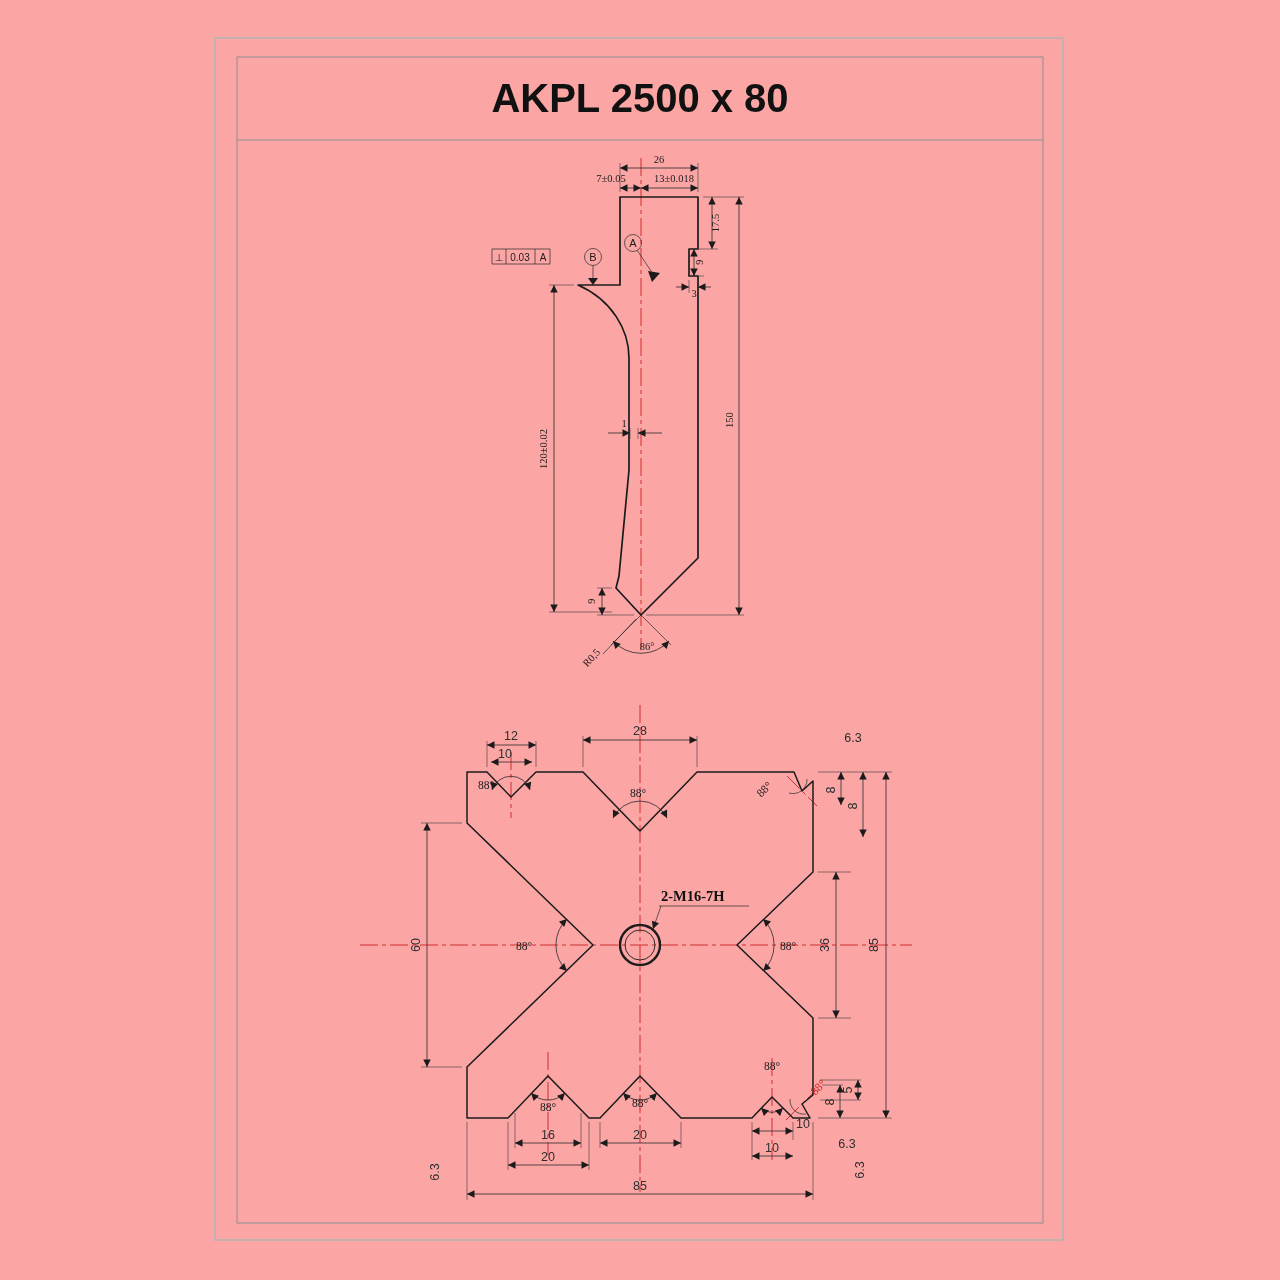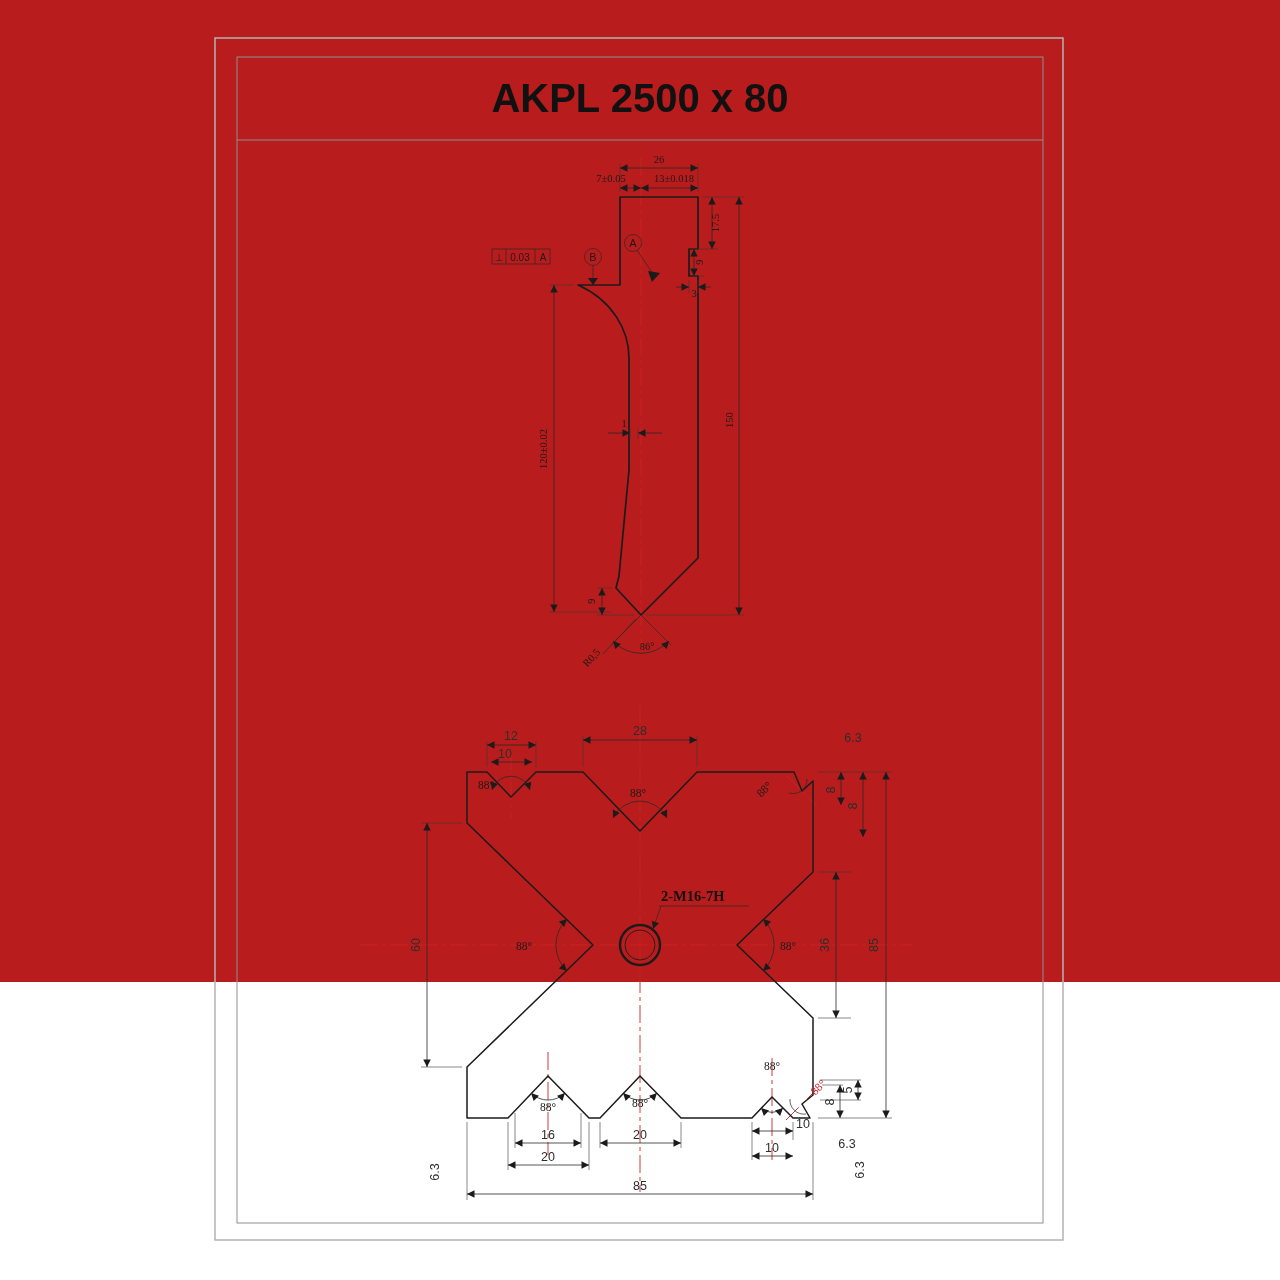--- a/index.html
+++ b/index.html
@@ -1,16 +1,16 @@
 <!DOCTYPE html>
 <html><head>
 <meta charset="utf-8">
 <style>
   html,body{margin:0;padding:0;background:#ffffff;width:1280px;height:1280px;overflow:hidden;}
-  .sheet{position:relative;width:1280px;height:982px;background:#b91c1c;}
+  .sheet{position:relative;width:1280px;height:1280px;background:#fca5a5;}
   svg{display:block;}
   .border-outer{fill:none;stroke:#b3b3b3;stroke-width:1.5;}
   .border-inner{fill:none;stroke:#8f8f8f;stroke-width:1;}
   .titleline{stroke:#8f8f8f;stroke-width:1;}
   .title{font:600 40px "Liberation Sans", sans-serif;fill:#111;}
   .outline{fill:none;stroke:#1b1b1b;stroke-width:1.7;stroke-linejoin:round;stroke-linecap:round;}
   .outline2{fill:none;stroke:#1b1b1b;stroke-width:1.5;stroke-linejoin:round;}
   .ext{stroke:#3a3a3a;stroke-width:0.6;fill:none;}
   .dim{stroke:#2a2a2a;stroke-width:0.8;fill:none;}
   .thinln{stroke:#2a2a2a;stroke-width:0.7;fill:none;}

